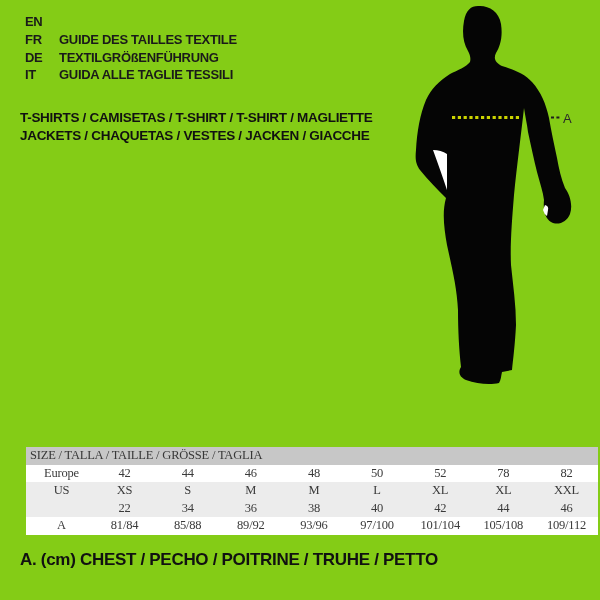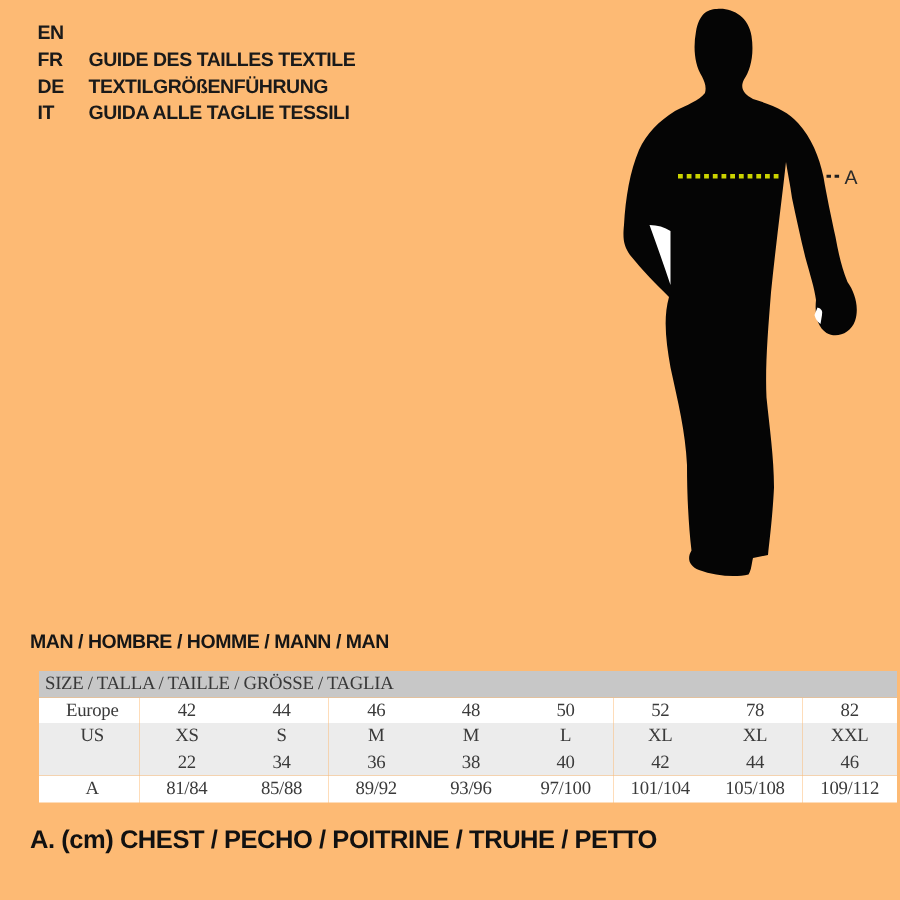--- a/index.html
+++ b/index.html
@@ -1,17 +1,17 @@
 <!DOCTYPE html>
 <html><head>
 <meta charset="utf-8">
 <style>
   html,body{margin:0;padding:0;background:#fff;}
   .page{
-    position:relative;width:600px;height:600px;background:#fdba74;
+    position:relative;width:600px;height:600px;background:#84cc16;
     font-family:"Liberation Sans", sans-serif;overflow:hidden;color:#1c1c1c;
   }
   
   .lang-list{position:absolute;top:13px;left:25px;list-style:none;margin:0;padding:0;}
   .lang-item{display:flex;height:17.7px;align-items:center;font-size:13px;font-weight:bold;letter-spacing:-0.3px;color:#1a1a1a;}
   .lang-code{width:34px;flex:0 0 34px;}
   
   .product-types{position:absolute;top:109px;left:20px;font-size:13.5px;font-weight:bold;letter-spacing:-0.3px;line-height:18px;color:#111;}
   
   .figure-wrap{position:absolute;left:410px;top:0;width:170px;height:400px;}
@@ -44,20 +44,24 @@
     <li class="lang-item">
       <span class="lang-code">DE</span>
       <span class="lang-label">TEXTILGRÖßENFÜHRUNG</span>
     </li>
     <li class="lang-item">
       <span class="lang-code">IT</span>
       <span class="lang-label">GUIDA ALLE TAGLIE TESSILI</span>
     </li>
   </ul>
 
+  <div class="product-types">
+    <div>T-SHIRTS / CAMISETAS / T-SHIRT / T-SHIRT / MAGLIETTE</div>
+    <div>JACKETS / CHAQUETAS / VESTES / JACKEN / GIACCHE</div>
+  </div>
 
   <div class="figure-wrap">
     <svg width="170" height="400" viewBox="410 0 170 400" xmlns="http://www.w3.org/2000/svg">
       <path d="M 478 6
                C 488 5 499 11 501 24
                C 503 37 500 47 496 53
                C 493 59 496 63 502 66
                C 515 70 525 74 532 82
                C 541 92 546 104 549 118
                C 551 130 554 144 557 158
@@ -88,21 +92,20 @@
                C 463 43 462 32 464 21
                C 466 10 471 6 478 6 Z" fill="#050505"></path>
       <path fill="#ffffff" d="M 433 150 Q 441 150 447 154 L 447 190 Q 441 172 433 150 Z"></path>
       <path fill="#ffffff" d="M 545 205 q 4 1 3 5 l -1 6 q -3 -2 -4 -6 z"></path>
       <line x1="452" y1="117.5" x2="520" y2="117.5" stroke-width="3" stroke-dasharray="3.2 2.6" stroke="#ccd400"></line>
       <line x1="551" y1="117.5" x2="560" y2="117.5" stroke-width="2" stroke-dasharray="3 2.4" stroke="#1f1f1f"></line>
       <text x="563" y="122.5" font-size="13" fill="#2a2a2a">A</text>
     </svg>
   </div>
 
-  <div class="category-heading">MAN / HOMBRE / HOMME / MANN / MAN</div>
 
   <table class="size-table">
     <colgroup>
       <col class="label-col">
         <col>
         <col>
         <col>
         <col>
         <col>
         <col>

